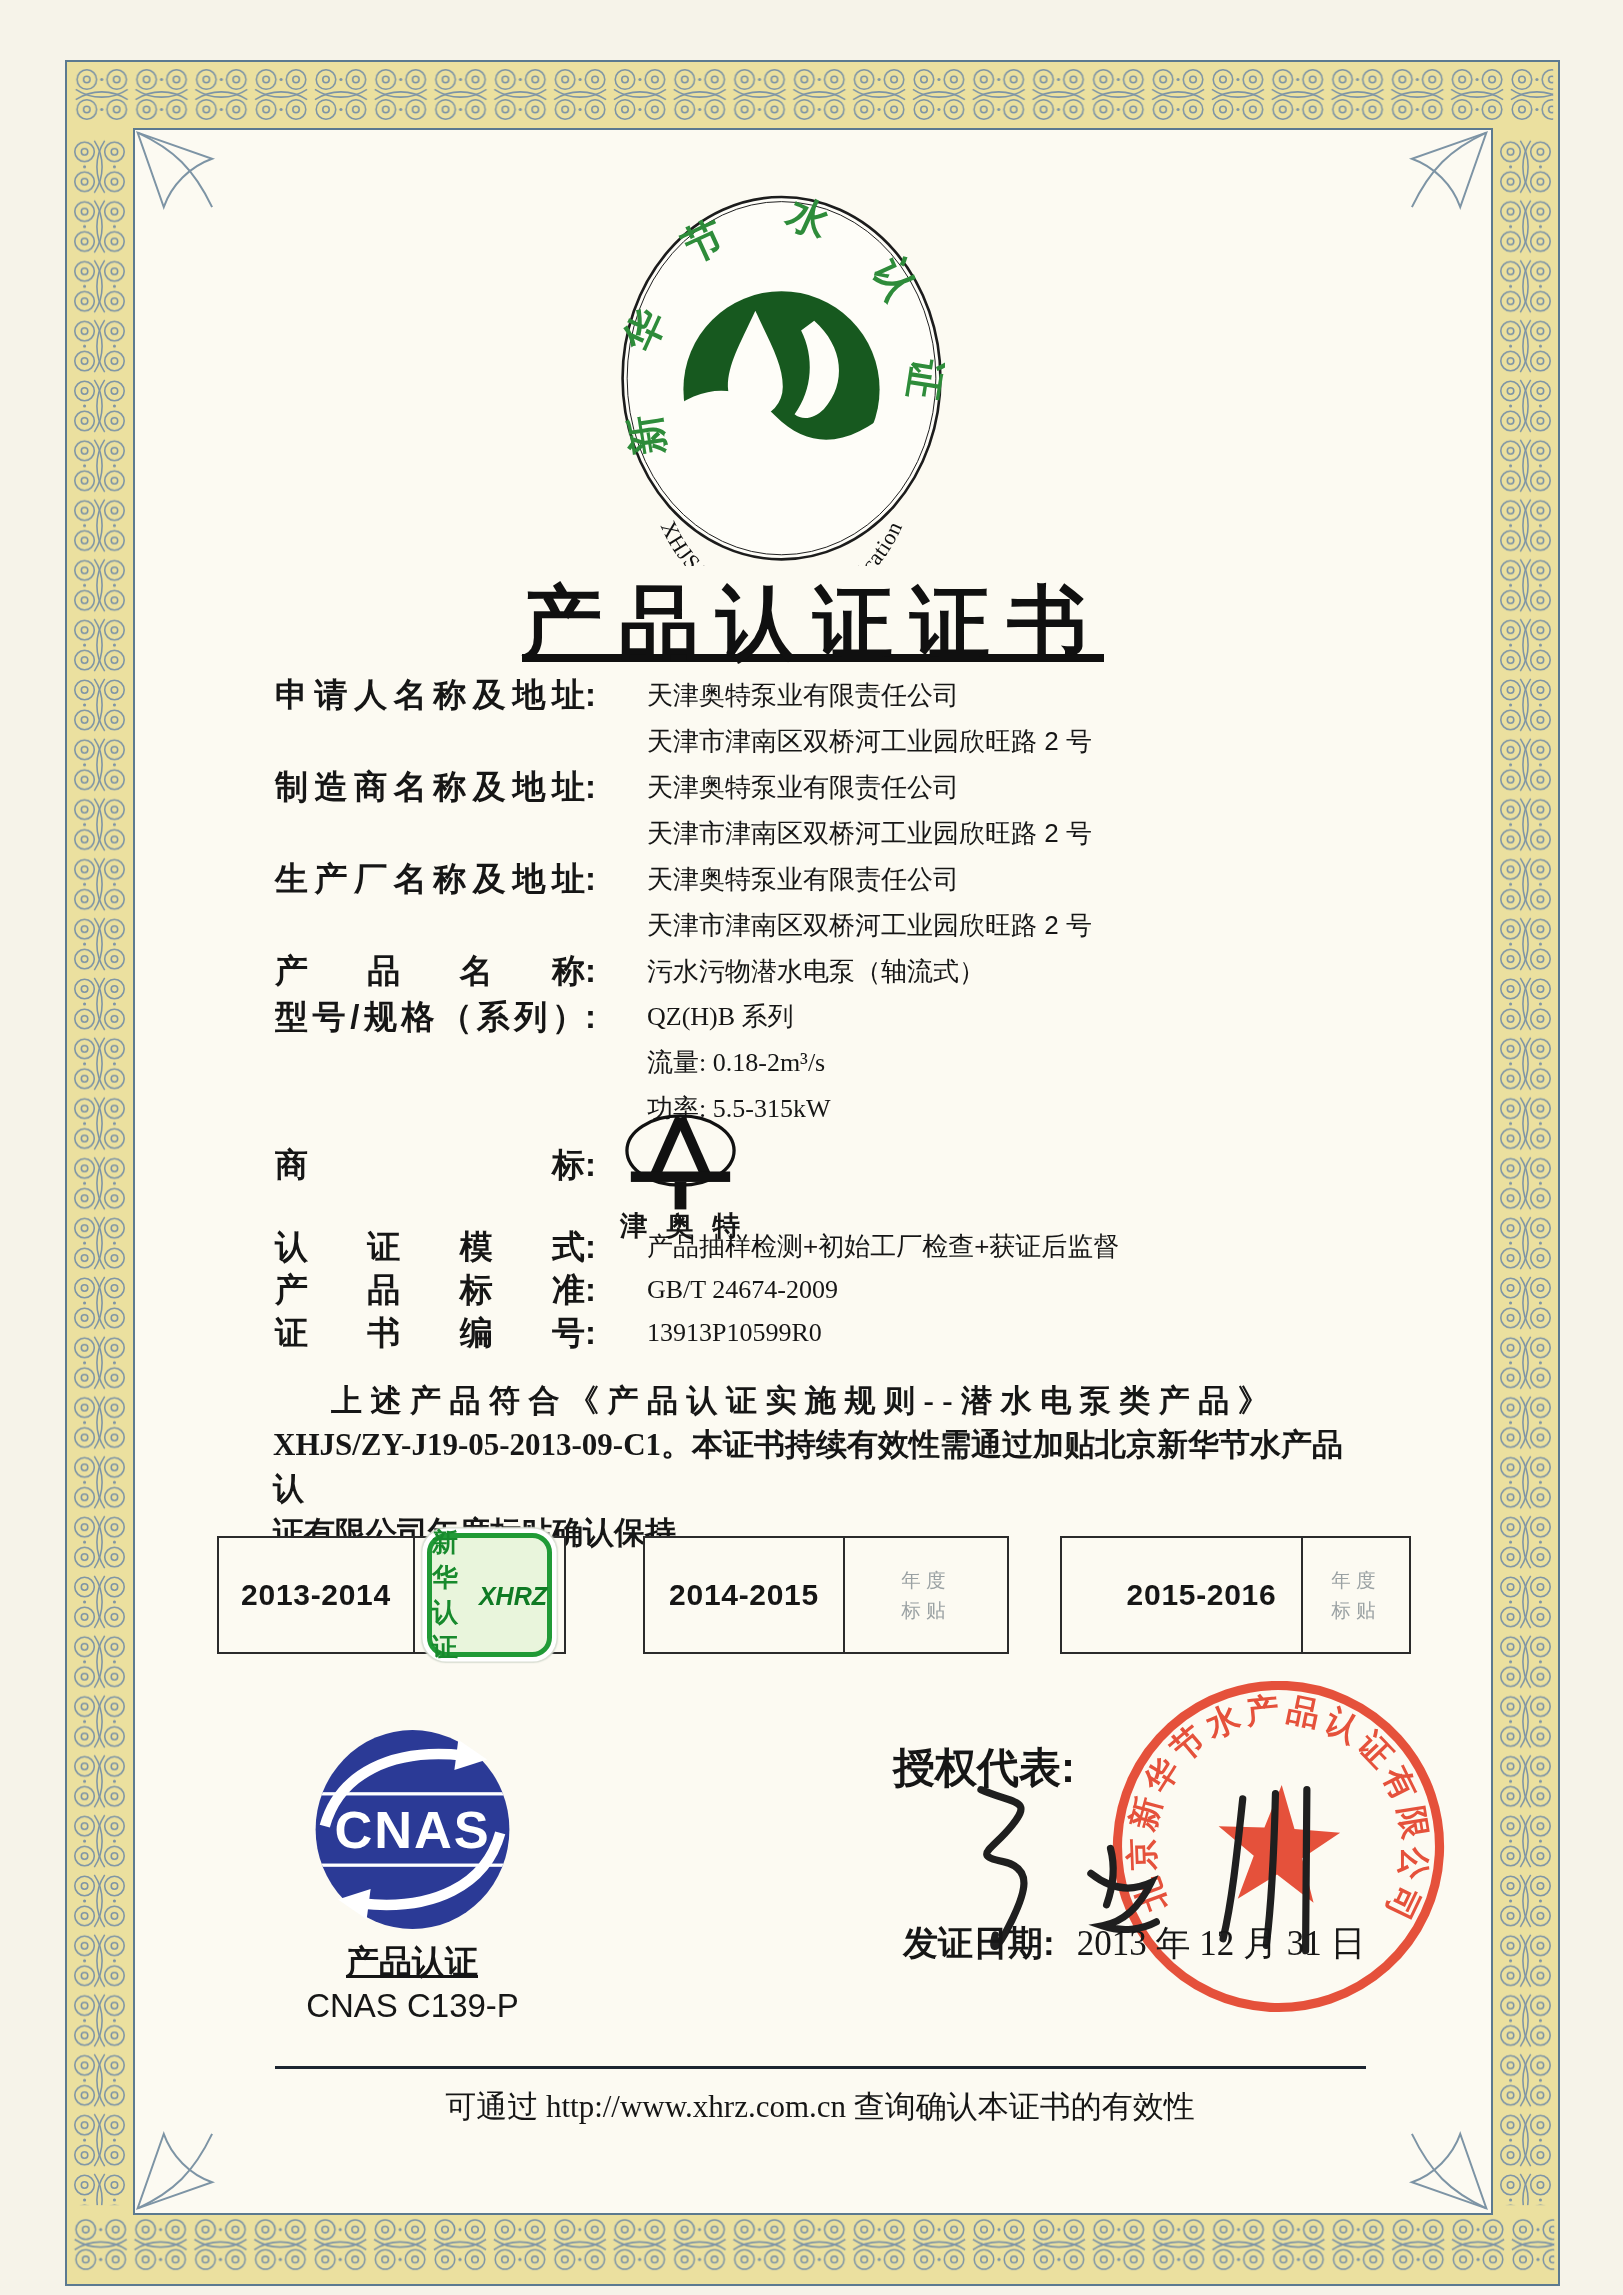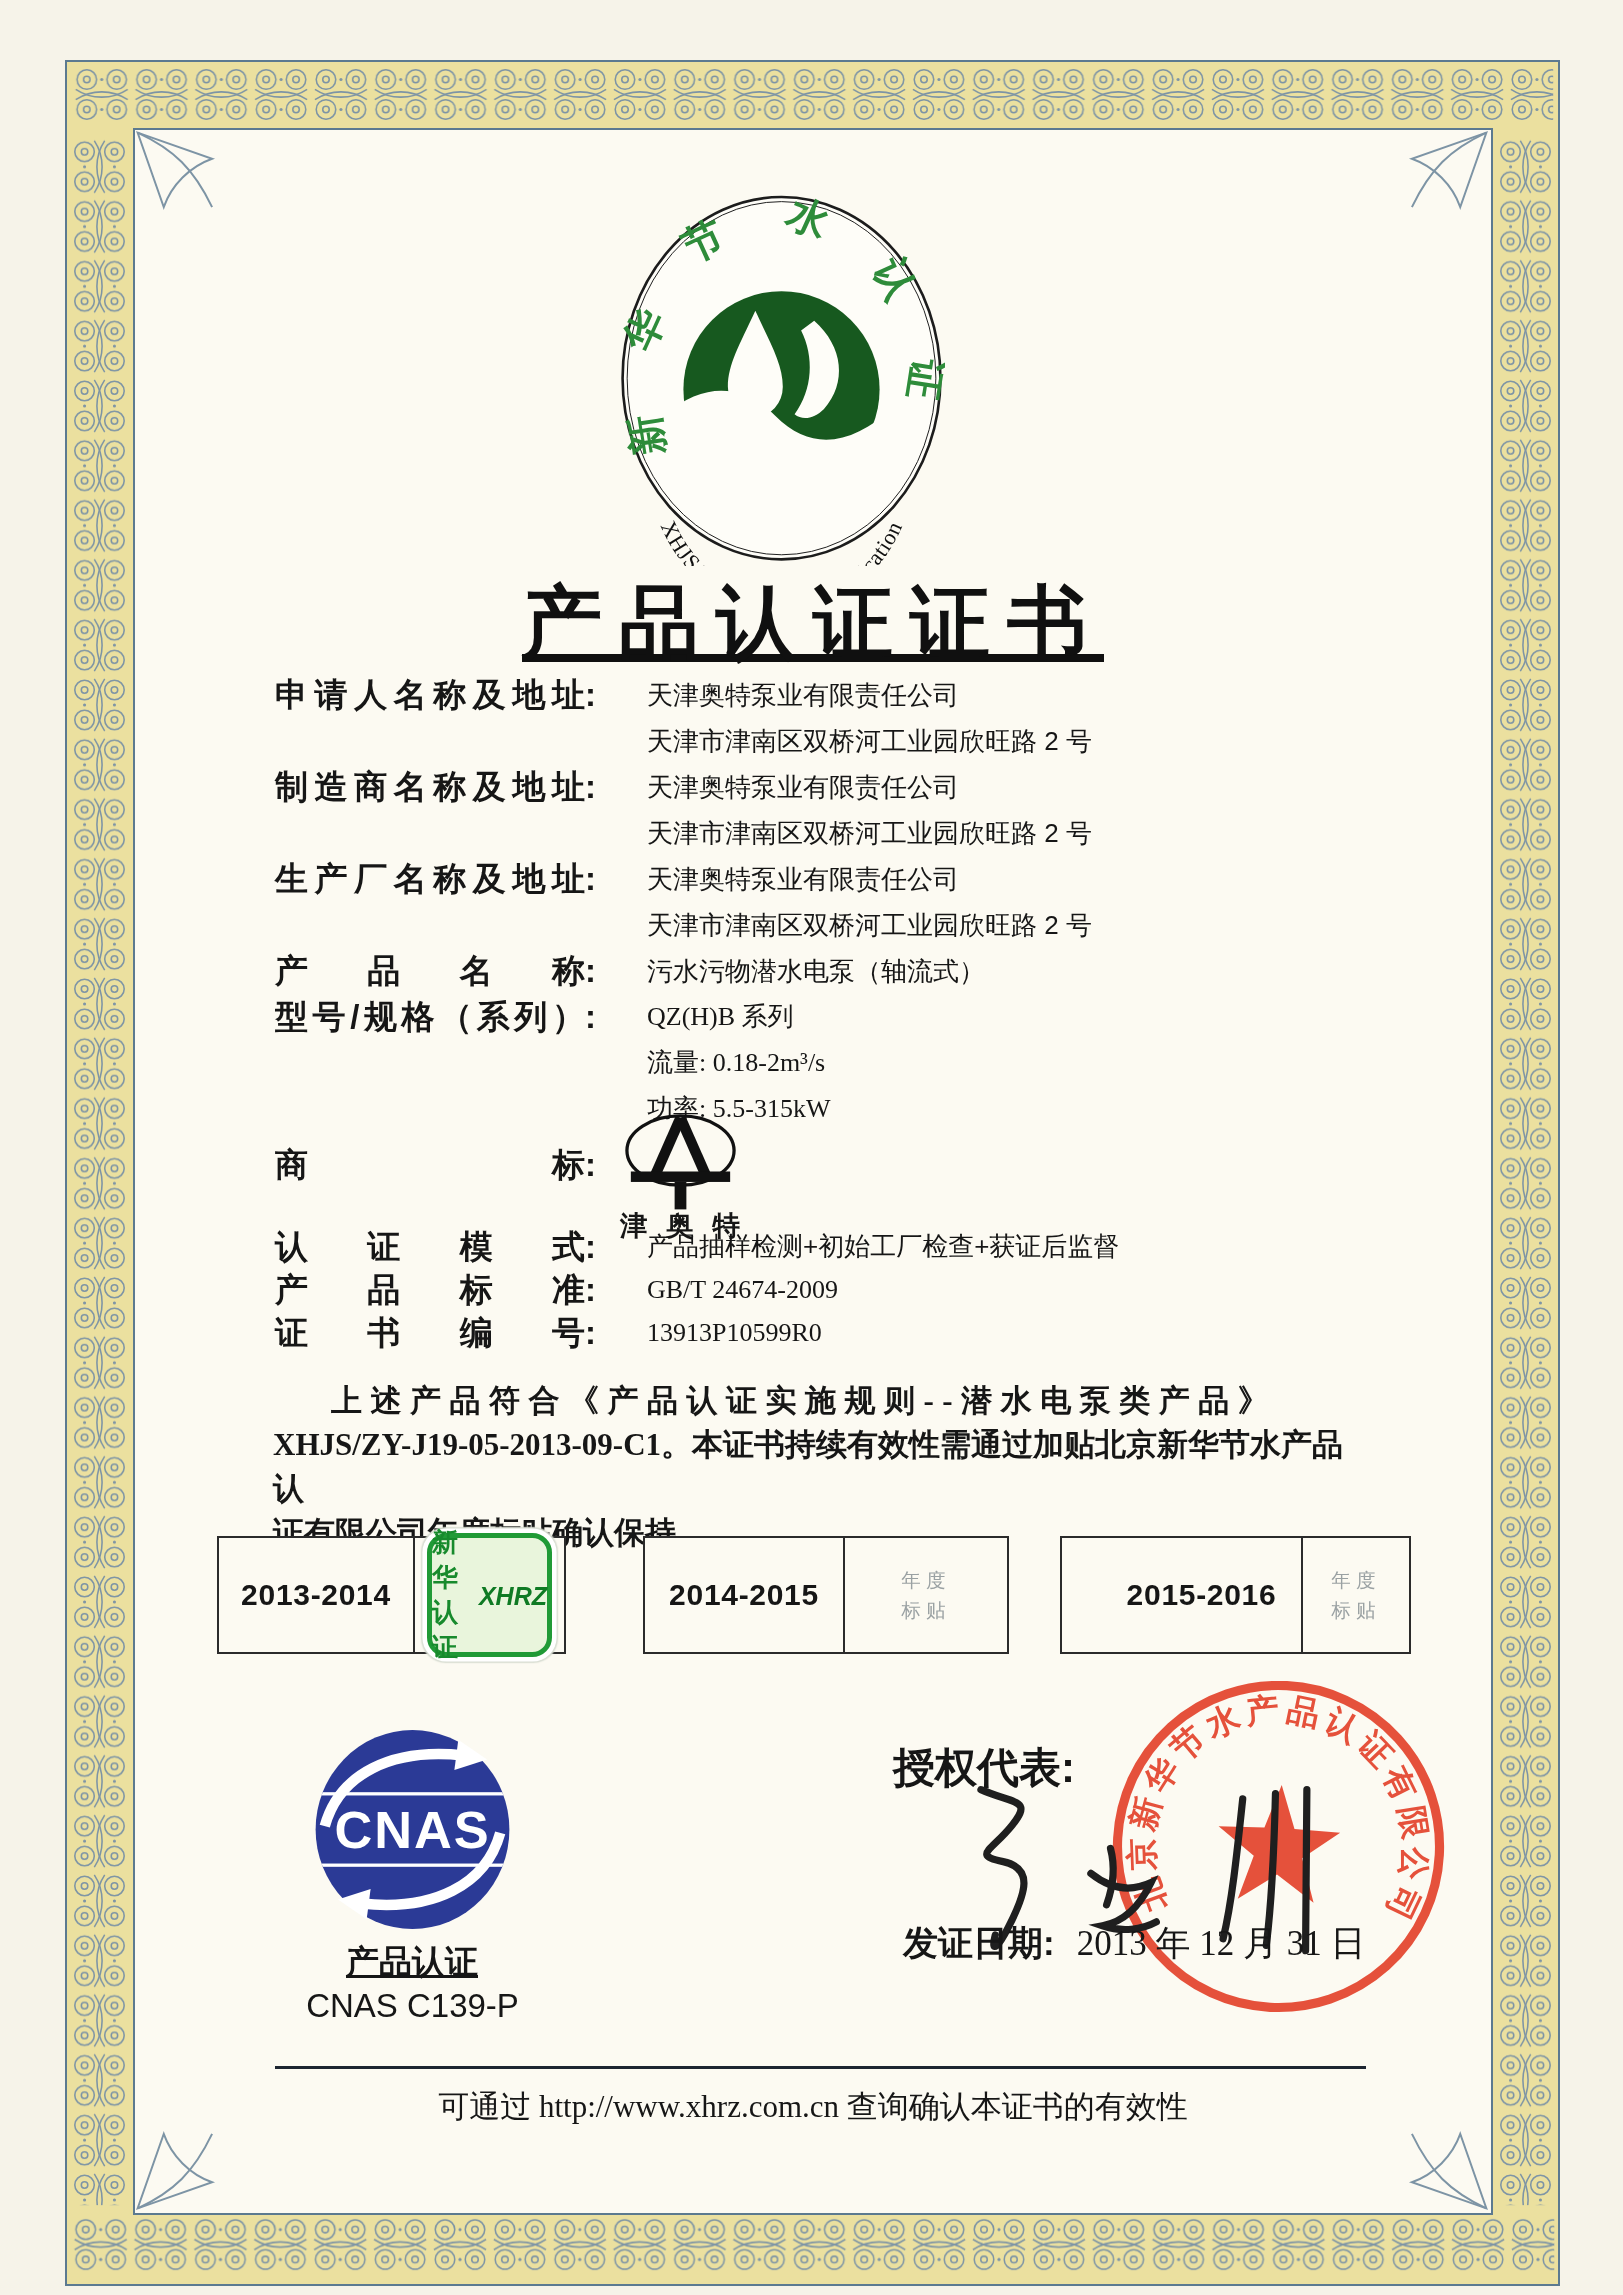--- a/index.html
+++ b/index.html
@@ -44,21 +44,21 @@
   
   .auth-label{position:absolute;left:893px;top:1740px;font-size:42px;font-weight:700;}
   .date-row{position:absolute;left:903px;height:41px;line-height:41px;white-space:nowrap;}
   .date-row .dl{font-size:35px;font-weight:700;}
   .date-row .dv{font-size:35px;margin-left:22px;font-family:"Liberation Serif","DejaVu Serif",serif;}
   .cnas-cap1{position:absolute;left:281px;top:1940px;width:262px;text-align:center;
              font-size:33px;font-weight:700;text-decoration:underline;}
   .cnas-cap2{position:absolute;left:262px;top:1987px;width:301px;text-align:center;font-size:33px;}
   .sep-line{position:absolute;left:275px;top:2066px;width:1091px;height:2.6px;background:#1d2531;}
   .verify{position:absolute;left:135px;top:2086px;width:1356px;text-align:center;font-size:31px;
-          font-family:"Liberation Serif","DejaVu Serif",serif;}
+          font-family:"Liberation Serif","DejaVu Serif",serif;padding-left:7px;}
 </style>
 </head>
 <body>
 
 <div class="page">
 
   <div class="band-outer"></div>
 
   <svg class="orn" style="left:67px;top:62px;" width="1491" height="65" viewBox="0 0 2279 100">
     <defs>

